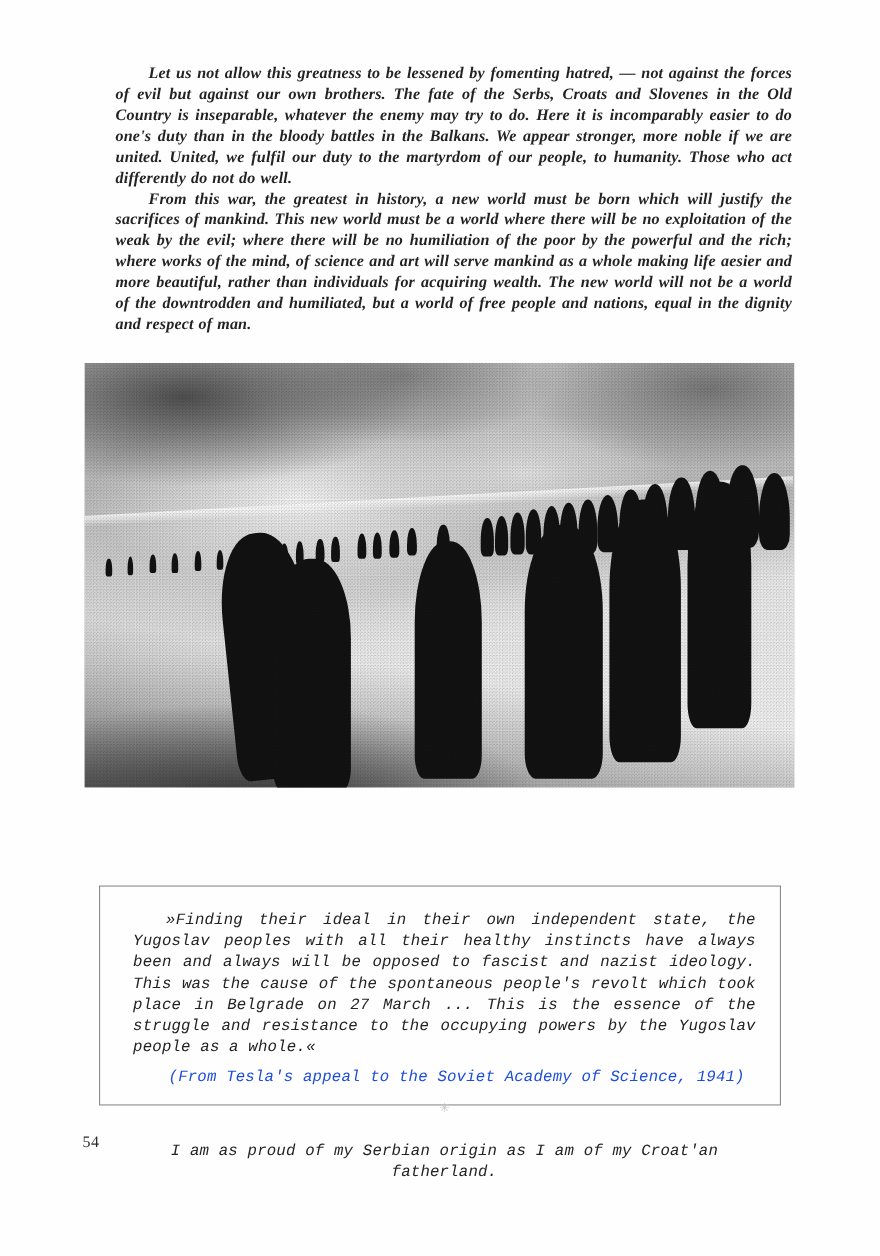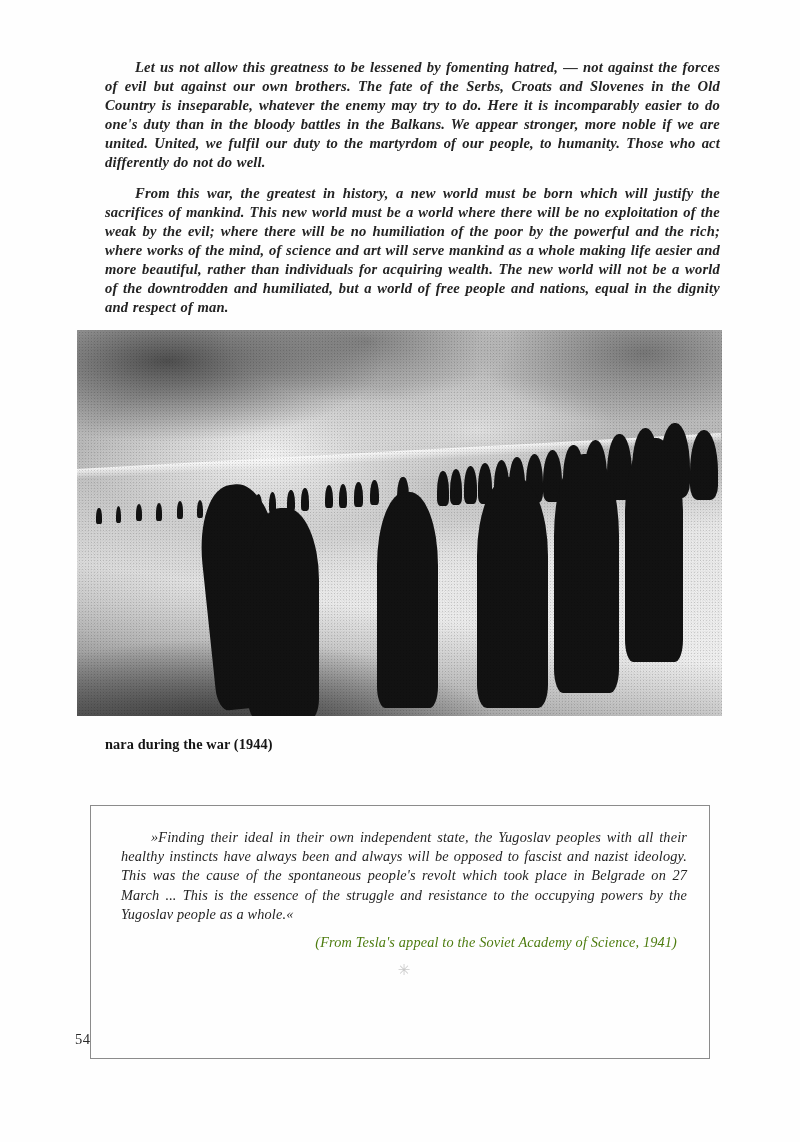--- a/index.html
+++ b/index.html
@@ -34,21 +34,21 @@
     font-size: 14.6px;
     line-height: 19.0px;
     text-align: justify;
     text-indent: 30px;
     margin: 0 0 0 0;
     letter-spacing: 0.18px;
     color: #232323;
     word-spacing: 0.6px;
     font-weight: bold;
   }
-  .para + .para { margin-top: 12px; }
+  .para + .para { margin-top: 0px; }
 
   
   .photo-wrap {
     position: absolute;
     left: 77px;
     top: 330px;
     width: 645px;
     height: 386px;
     overflow: hidden;
     background: #9a9a9a;
@@ -155,44 +155,45 @@
     text-align: justify;
   }
   .caption .cap-line2 { text-align: left; }
 
   
   .quote-box {
     position: absolute;
     left: 90px;
     top: 805px;
     width: 620px;
-    height: 254px;
+    height: 200px;
     border: 1px solid #8b8b8b;
     box-sizing: border-box;
+    font-family: Liberation Mono, monospace;
   }
   .quote-inner {
     padding: 22px 22px 0 30px;
   }
   .quote-para {
     font-style: italic;
     font-size: 14.3px;
     line-height: 19.2px;
     text-align: justify;
     text-indent: 30px;
     margin: 0;
     color: #232323;
     letter-spacing: 0.15px;
   }
   .quote-source {
     font-style: italic;
     font-size: 14.3px;
     line-height: 19px;
     text-align: right;
     margin: 9px 10px 0 0;
-    color: #4d7c0f;
+    color: #1d4ed8;
     letter-spacing: 0.15px;
   }
   .star-sep {
     text-align: center;
     color: #c9c9c9;
     font-size: 15px;
     line-height: 16px;
     margin-top: 10px;
     user-select: none;
   }
@@ -270,26 +271,26 @@
       <div class="fig big" style="left:62.0%; top:38.0%; width:11.0%; height:60.0%;"></div>
       <div class="fig big" style="left:74.0%; top:32.0%; width:10.0%; height:62.0%;"></div>
       <div class="fig big" style="left:85.0%; top:28.0%; width:9.0%; height:58.0%;"></div>
 
       <div class="grain"></div>
     </div>
 
   </div>
 
   <div class="caption">
-    <div class="cap-line2">nara during the war (1944)</div>
   </div>
 
   <div class="quote-box">
     <div class="quote-inner">
       <p class="quote-para">»Finding their ideal in their own independent state, the Yugoslav peoples with all their healthy instincts have always been and always will be opposed to fascist and nazist ideology. This was the cause of the spontaneous people's revolt which took place in Belgrade on 27 March ... This is the essence of the struggle and resistance to the occupying powers by the Yugoslav people as a whole.«</p>
       <p class="quote-source">(From Tesla's appeal to the Soviet Academy of Science, 1941)</p>
       <div class="star-sep">✳</div>
+      <p class="quote-final">I am as proud of my Serbian origin as I am of my Croat'an fatherland.</p>
     </div>
   </div>
 
   <div class="folio">54</div>
 
 </div>
 
 </body></html>

